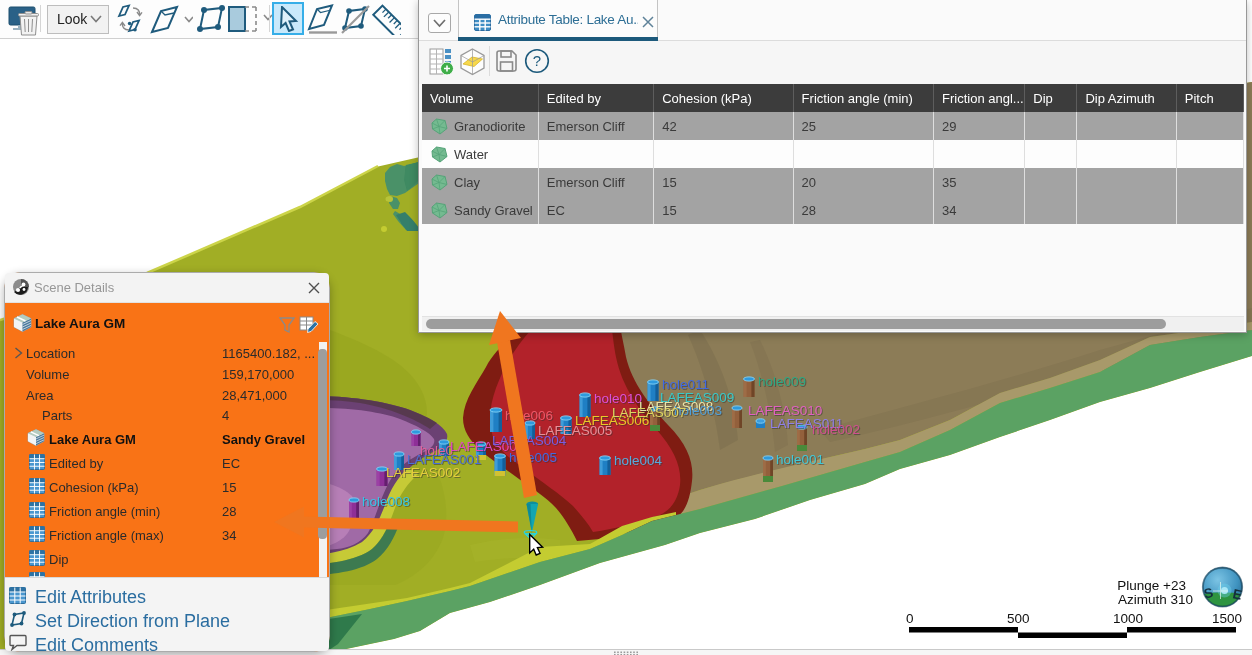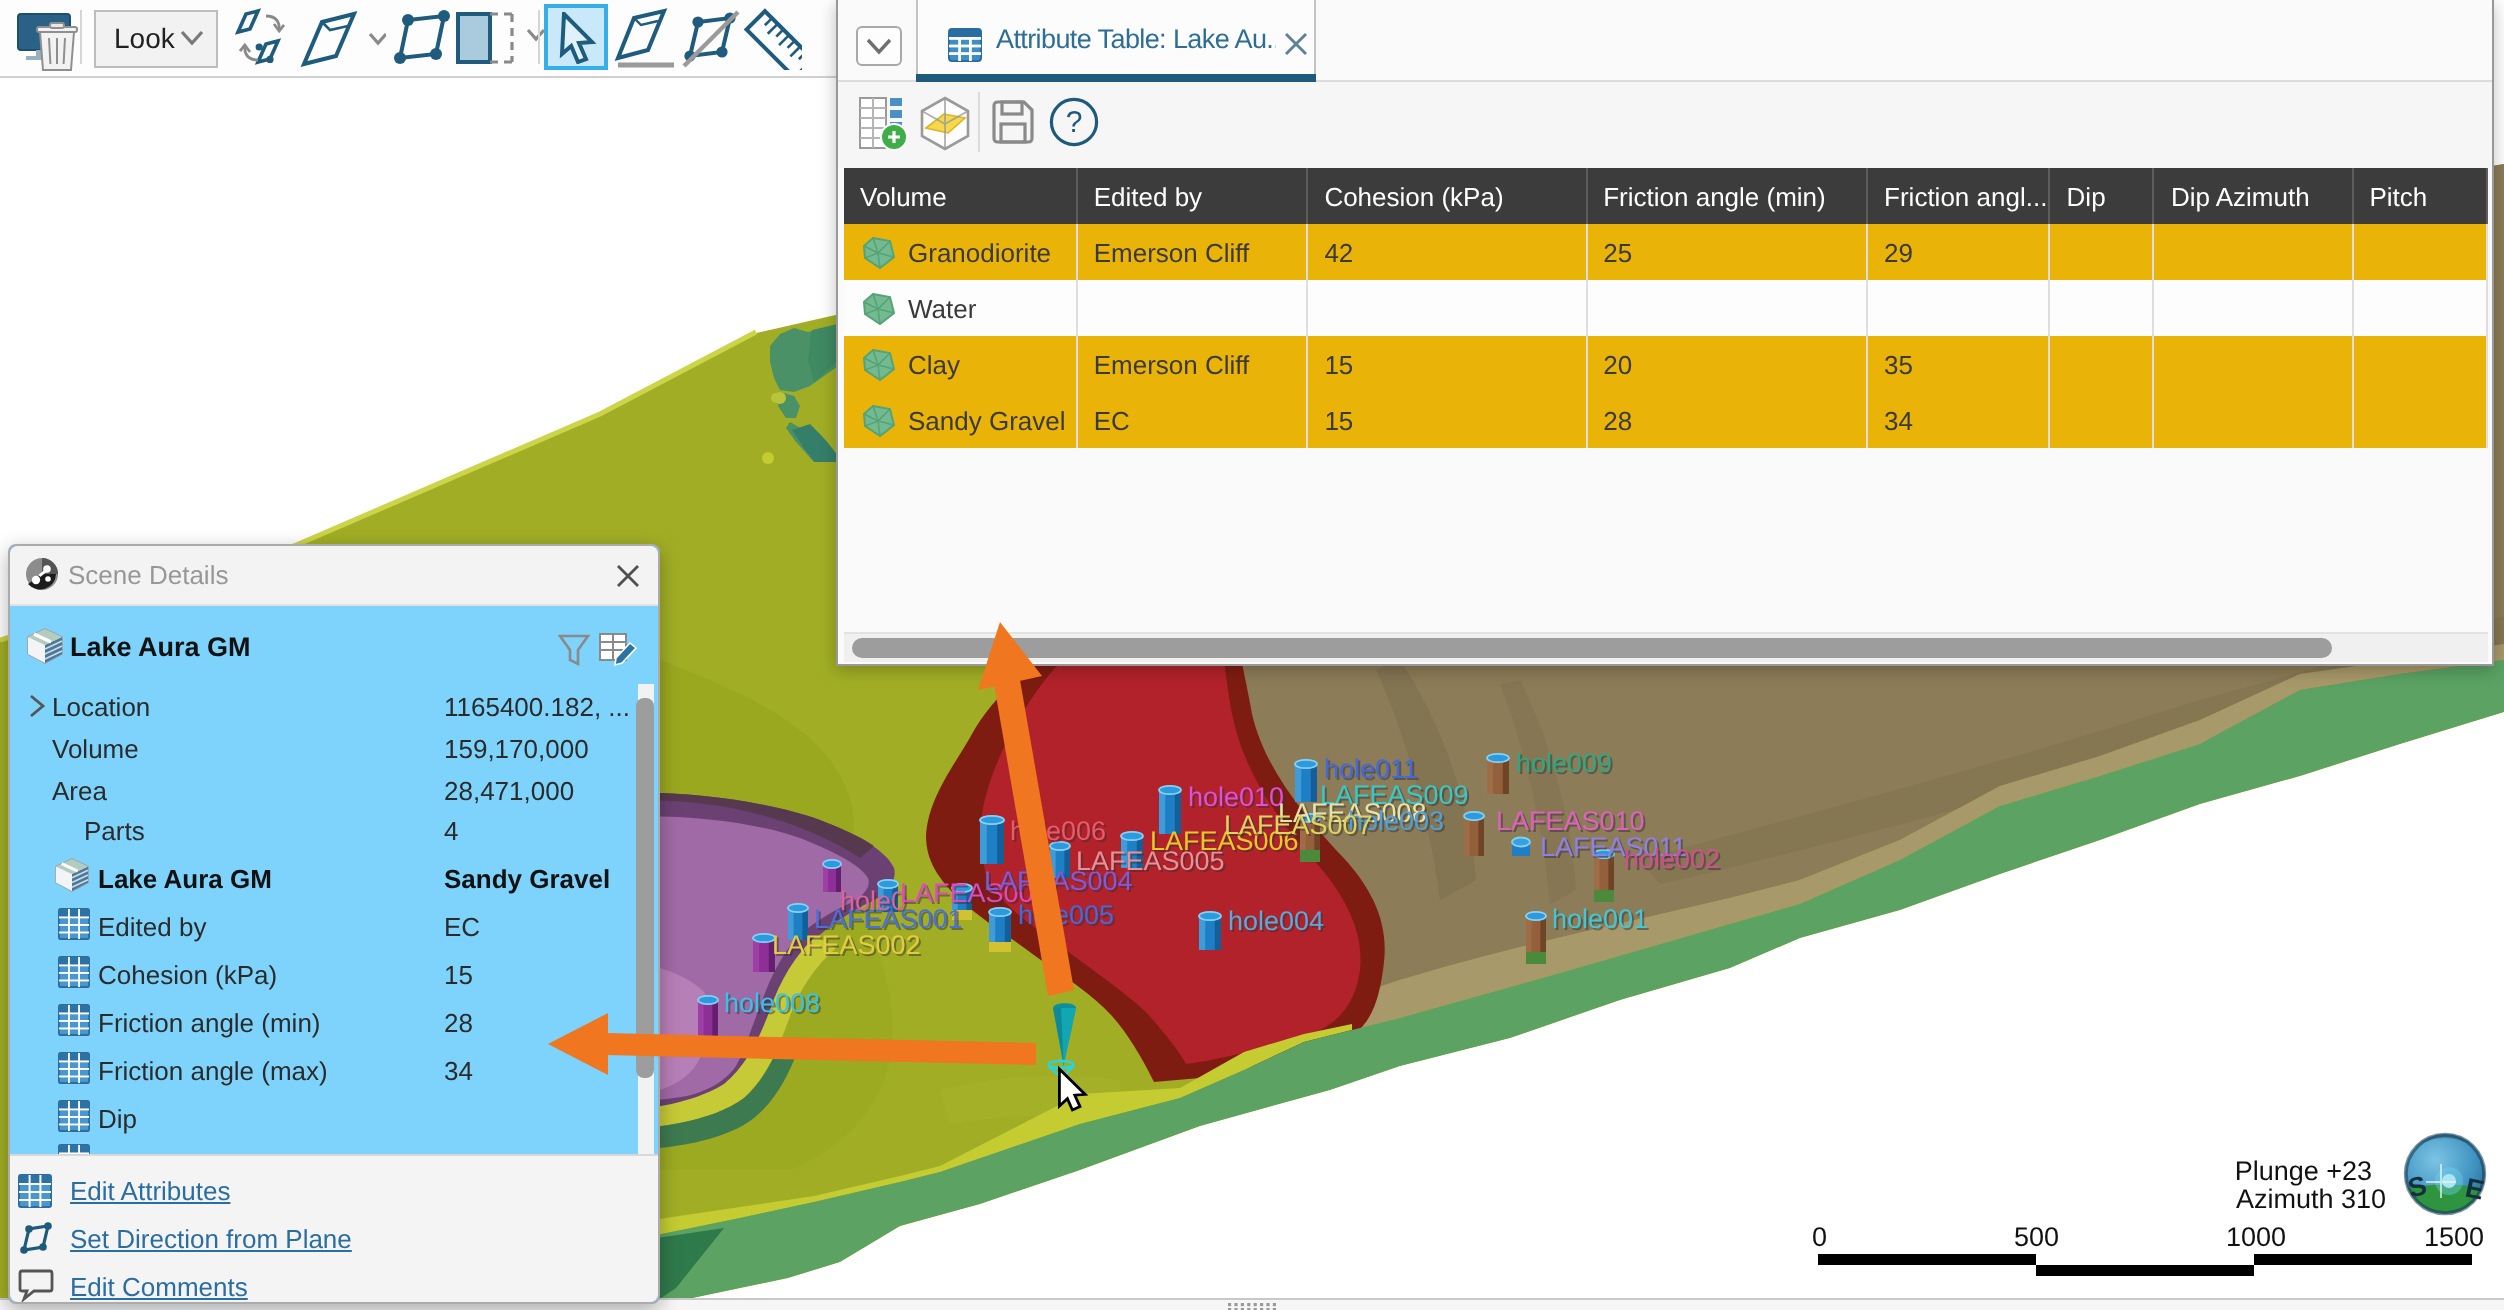--- a/index.html
+++ b/index.html
@@ -17,35 +17,35 @@
 #tabbar{position:absolute;left:0;top:0;width:100%;height:41px;background:#fafafa;border-bottom:1px solid #dcdcdc;box-sizing:border-box;}
 #ddbtn{position:absolute;left:9px;top:13px;width:21px;height:18px;background:#fdfdfd;border:1px solid #a8a8a8;border-radius:3px;}
 #tab{position:absolute;left:39px;top:0;width:198px;height:37px;background:#fcfcfc;border:1px solid #c4c4c4;border-top:none;}
 #tabul{position:absolute;left:39px;top:37px;width:200px;height:4px;background:#1d5a7c;}
 #tabtext{position:absolute;left:79px;top:12px;font-size:13.5px;letter-spacing:-0.3px;color:#2d6e95;width:140px;overflow:hidden;white-space:nowrap;}
 #attrbar{position:absolute;left:0;top:41px;width:100%;height:43px;background:#f6f6f6;}
 #attrtable{position:absolute;left:3px;top:84px;width:822px;}
 table{border-collapse:collapse;width:822px;table-layout:fixed;font-size:13px;}
 th{background:#3c3c3c;color:#fff;font-weight:normal;text-align:left;height:28px;padding:0 0 0 8px;border-right:1px solid #5d5d5d;overflow:hidden;white-space:nowrap;}
 td{height:28px;padding:0 0 0 8px;border-right:1px solid #dedede;color:#3a3a3a;overflow:hidden;white-space:nowrap;}
-tr.odd td{background:#eab308;}
+tr.odd td{background:#a3a3a3;}
 tr.even td{background:#fdfdfd;}
 td.vol{padding-left:0;}
 .gem{display:inline-block;vertical-align:-4px;margin:0 6px 0 9px;}
 #hscroll{position:absolute;left:3px;top:316px;width:822px;height:14px;background:#f0f0f0;border-top:1px solid #e2e2e2;}
 #hthumb{position:absolute;left:4px;top:2px;width:740px;height:10px;background:#9d9d9d;border-radius:5px;}
 
-#scdet{left:4px;top:272px;width:324px;height:378px;background:#7dd3fc;border:1px solid #ababab;border-radius:4px;box-shadow:0 3px 10px rgba(0,0,0,.3);z-index:7;}
+#scdet{left:4px;top:272px;width:324px;height:378px;background:#f97316;border:1px solid #ababab;border-radius:16px;box-shadow:0 3px 10px rgba(0,0,0,.3);z-index:7;}
 #scdet .title{position:absolute;left:0;top:0;width:100%;height:29px;background:#f3f3f3;border-bottom:1px solid #e2e2e2;border-radius:4px 4px 0 0;}
 #scdet .title span{position:absolute;left:29px;top:7px;font-size:13px;color:#979797;}
 .row{position:absolute;font-size:13px;color:#2b2b2b;white-space:nowrap;}
 .val{position:absolute;left:217px;font-size:13px;color:#2b2b2b;white-space:nowrap;}
 .b{font-weight:bold;color:#111;}
 #links{position:absolute;left:0;top:304px;width:100%;height:73px;background:#f4f4f4;border-top:1px solid #d8d8d8;border-radius:0 0 4px 4px;}
-#links a{color:#2a6da0;font-size:13px;text-decoration:underline;margin-top:20px;}
+#links a{color:#2a6da0;font-size:18px;margin-top:20px;}
 .lk{position:absolute;left:30px;}
 </style>
 </head>
 <body>
 <div id="stage">
 <svg class="abs" style="left:0;top:0;z-index:1" width="1252" height="655" viewBox="0 0 1252 655">
 <defs>
 <clipPath id="terr">
           <path d="M0,320 L147,273 L300,207 L376,167 L420,157 L1246,83 L1252,82 L1252,356 L1200,372 L1150,388 L1100,402 L1050,420 L1000,437 L950,455 L900,469 L865,484 L810,500 L755,519 L700,533 L665,545 L600,563 L540,585 L490,602 L450,613 L420,631 L394,639 L332,652 L326,655 L0,655 Z"></path>
         </clipPath>

